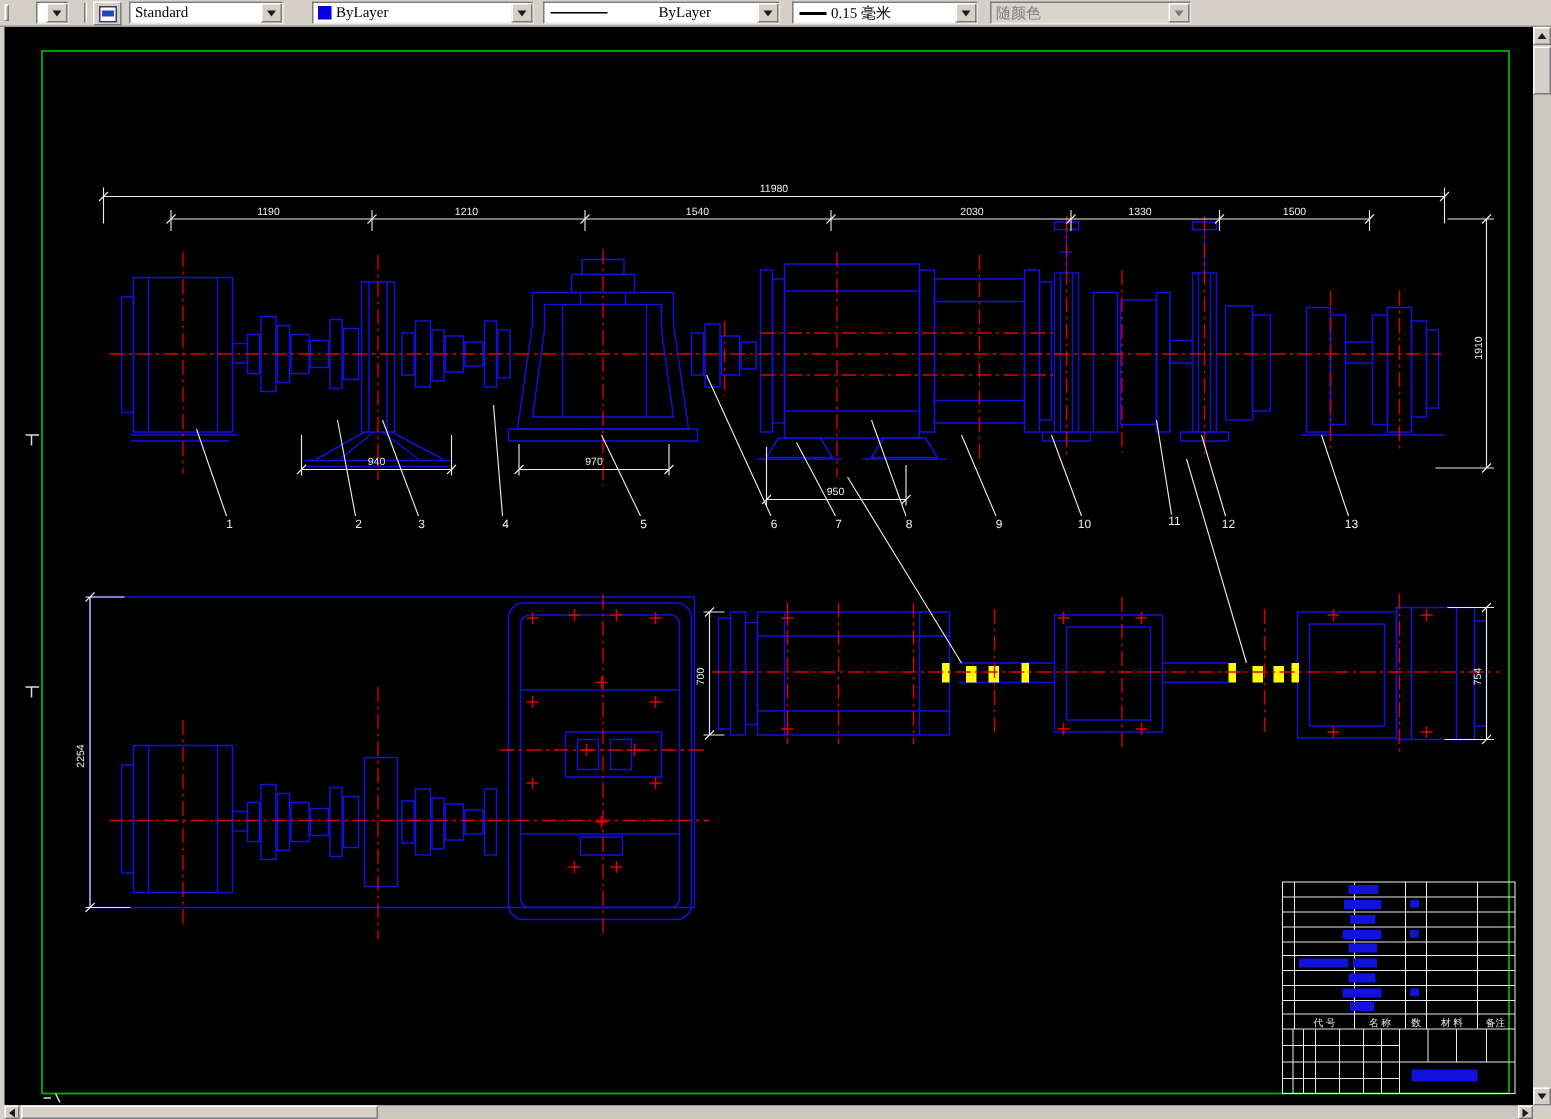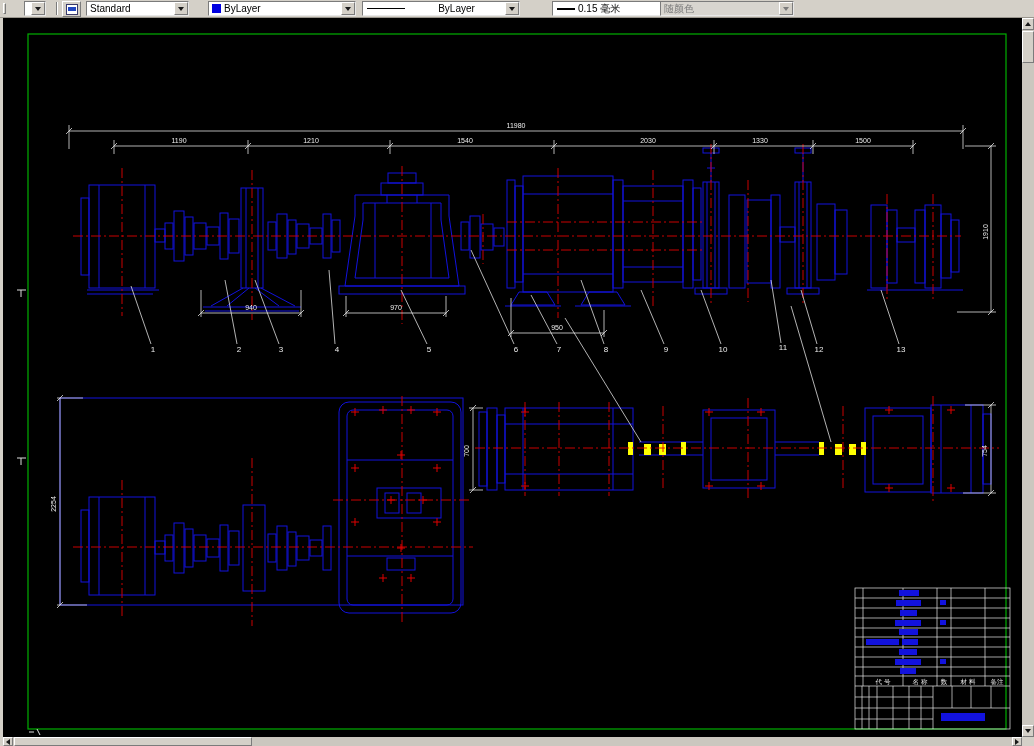--- a/index.html
+++ b/index.html
@@ -5,21 +5,21 @@
   * { margin:0; padding:0; box-sizing:border-box; }
   html,body { width:1034px; height:746px; background:#d4d0c8; font-family:"Liberation Sans",sans-serif; }
   .app { position:relative; width:1034px; height:746px; background:#d4d0c8; overflow:hidden; }
 
   
   .toolbar { position:absolute; left:0; top:0; width:1034px; height:18px; background:#d4d0c8; border-bottom:1px solid #9a968e; }
   .grip { position:absolute; left:3px; top:3px; width:3px; height:11px; border:1px solid; border-color:#fff #7b7b7b #7b7b7b #fff; }
   .sep { position:absolute; left:56px; top:2px; height:13px; width:2px; border-left:1px solid #7b7b7b; border-right:1px solid #fff; }
   .combo { position:absolute; top:1px; height:15px; background:#fff; border:1px solid; border-color:#7b7b7b #e8e8e8 #e8e8e8 #7b7b7b; display:flex; align-items:center; font-size:10px; color:#000; }
   .combo.disabled { background:#d8d5cf; color:#7b7b7b; }
-  .combo-text { flex:1; padding-left:3px; white-space:nowrap; overflow:hidden; font-family:Liberation Sans, sans-serif; }
+  .combo-text { flex:1; padding-left:3px; white-space:nowrap; overflow:hidden; font-family:Liberation Serif, serif; }
   .combo-btn { width:14px; height:13px; background:#d4d0c8; border:1px solid; border-color:#fff #7b7b7b #7b7b7b #fff; display:flex; align-items:center; justify-content:center; flex:none; }
   .arr-down { width:0; height:0; border-left:3px solid transparent; border-right:3px solid transparent; border-top:4px solid #1a1a1a; }
   .swatch { width:9px; height:9px; background:#0000e0; margin-left:3px; flex:none; }
   .lt-sample { width:38px; height:1px; background:#000; margin-left:4px; flex:none; }
   .lw-sample { width:18px; height:2px; background:#000; margin-left:4px; flex:none; }
   .tool-btn { position:absolute; top:1px; width:19px; height:16px; background:#d4d0c8; border:1px solid; border-color:#fff #7b7b7b #7b7b7b #fff; padding:0; cursor:default; }
   .icon-page { display:block; margin:1px auto 0; width:12px; height:11px; background:#fff; border:1px solid #3a3a6a; position:relative; }
   .icon-page::after { content:""; position:absolute; left:1px; top:2px; width:8px; height:4px; background:#2247c0; }
 
   
@@ -81,21 +81,21 @@
     </div>
 
     <div class="combo" style="left:362px;width:158px">
       <span class="lt-sample"></span>
       <span class="combo-text" style="text-align:center">ByLayer</span>
       <span class="combo-btn">
           <span class="arr-down"></span>
         </span>
     </div>
 
-    <div class="combo" style="left:552px;width:124px">
+    <div class="combo" style="left:528px;width:124px">
       <span class="lw-sample"></span>
       <span class="combo-text">0.15 毫米</span>
       <span class="combo-btn">
           <span class="arr-down"></span>
         </span>
     </div>
 
     <div class="combo disabled" style="left:660px;width:134px">
       <span class="combo-text">随颜色</span>
       <span class="combo-btn">

